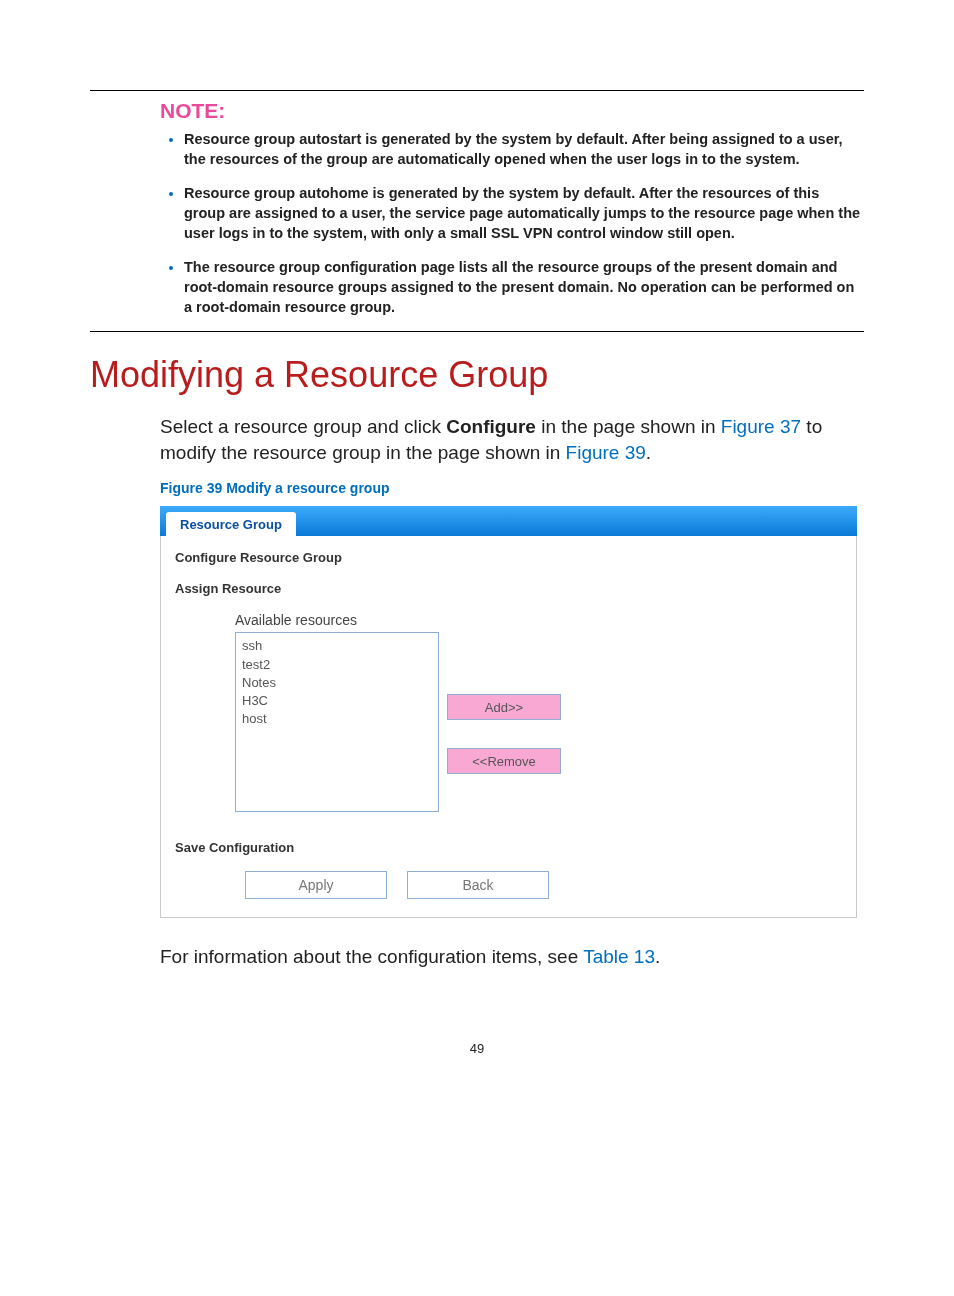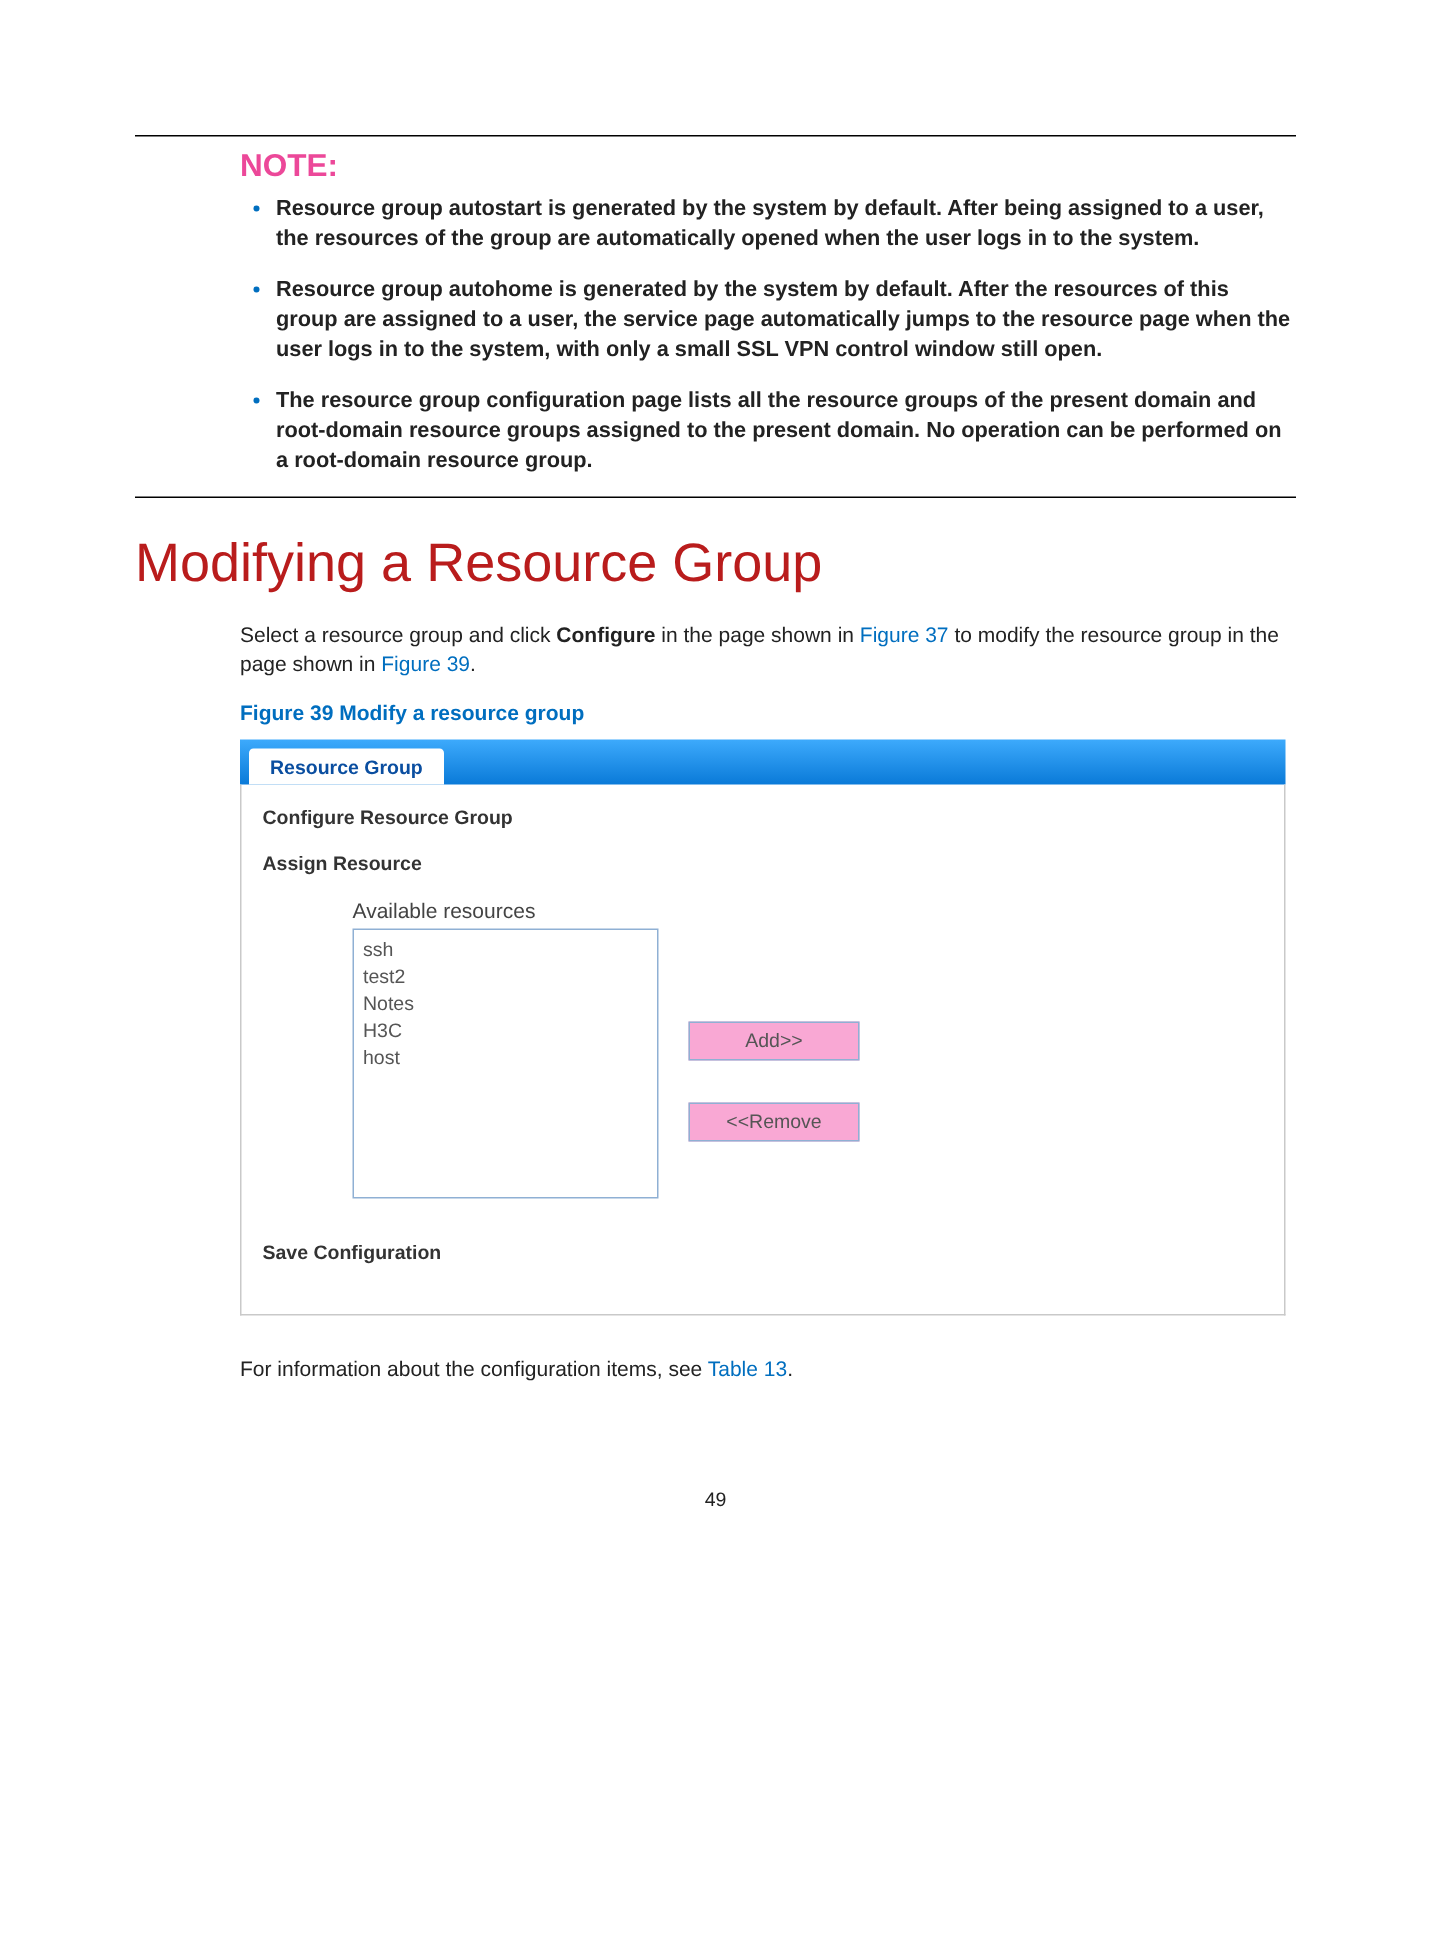--- a/index.html
+++ b/index.html
@@ -29,21 +29,21 @@
   ul.note-list li { margin: 6px 0 14px 0; line-height: 1.38; font-size: 14.5px; font-weight: bold; }
 
   h1.heading {
     font-family: "Segoe UI Light", "Segoe UI", Arial, sans-serif;
     font-weight: 300;
     color: #b91c1c;
     font-size: 36px;
     margin: 18px 0 18px 0;
   }
   .body-block { padding-left: 70px; }
-  .body-text { font-size: 14px; line-height: 1.38; margin: 0 0 14px 0; }
+  .body-text { font-size: 19px; line-height: 1.38; margin: 0 0 14px 0; }
   .body-text b { font-weight: 700; }
   .link { color: #006ebf; }
   .fig-caption { color: #006ebf; font-weight: 700; font-size: 14px; margin: 6px 0 10px 0; }
 
   
   .figure {
     border: none;
     width: 697px;
     font-family: Tahoma, Arial, sans-serif;
     font-size: 13px;
@@ -66,21 +66,21 @@
   }
   .panel { border: 1px solid #c9c9c9; border-top: none; padding: 10px 14px 18px 14px; }
   .section-title { font-weight: 700; color: #333; margin: 4px 0 16px 0; }
   .form-row { display: flex; align-items: center; margin-left: 40px; margin-bottom: 10px; }
   .form-label { width: 110px; text-align: right; padding-right: 6px; color: #333; }
   .input-box {
     border: 1px solid #b7b7b7; height: 22px; width: 235px;
     padding: 0 6px; color: #999; display: flex; align-items: center;
     font-size: 13px;
   }
-  .assign-area { display: flex; gap: 20px; margin-left: 60px; margin-top: 10px; }
+  .assign-area { display: flex; gap: 8px; margin-left: 60px; margin-top: 10px; }
   .list-col { }
   .list-title { color: #444; margin-bottom: 4px; font-size: 14px; }
   .list-box {
     border: 1px solid #8fb0d4; width: 190px; height: 170px;
     padding: 4px 6px; font-size: 13px; color: #555; line-height: 1.4;
   }
   .mid-btns { display: flex; flex-direction: column; justify-content: center; gap: 28px; padding-top: 44px; }
   .btn {
     border: 1px solid #8fb0d4; background: #f9a8d4; color: #555;
     font-size: 13px; width: 112px; height: 24px;
@@ -138,20 +138,24 @@
               <div>host</div>
             </div>
           </div>
           <div class="mid-btns">
             <div class="btn">Add&gt;&gt;</div>
             <div class="btn">&lt;&lt;Remove</div>
           </div>
         </div>
 
         <div class="section-title" style="margin-top:28px;">Save Configuration</div>
+        <div class="save-row">
+          <div class="wide-btn">Apply</div>
+          <div class="wide-btn">Back</div>
+        </div>
       </div>
     </div>
 
     <p class="body-text" style="margin-top:26px;">
       <span>For information about the configuration items, see </span><span class="link">Table 13</span><span>.</span>
     </p>
   </div>
 
   <div class="page-num">49</div>
 </div>

